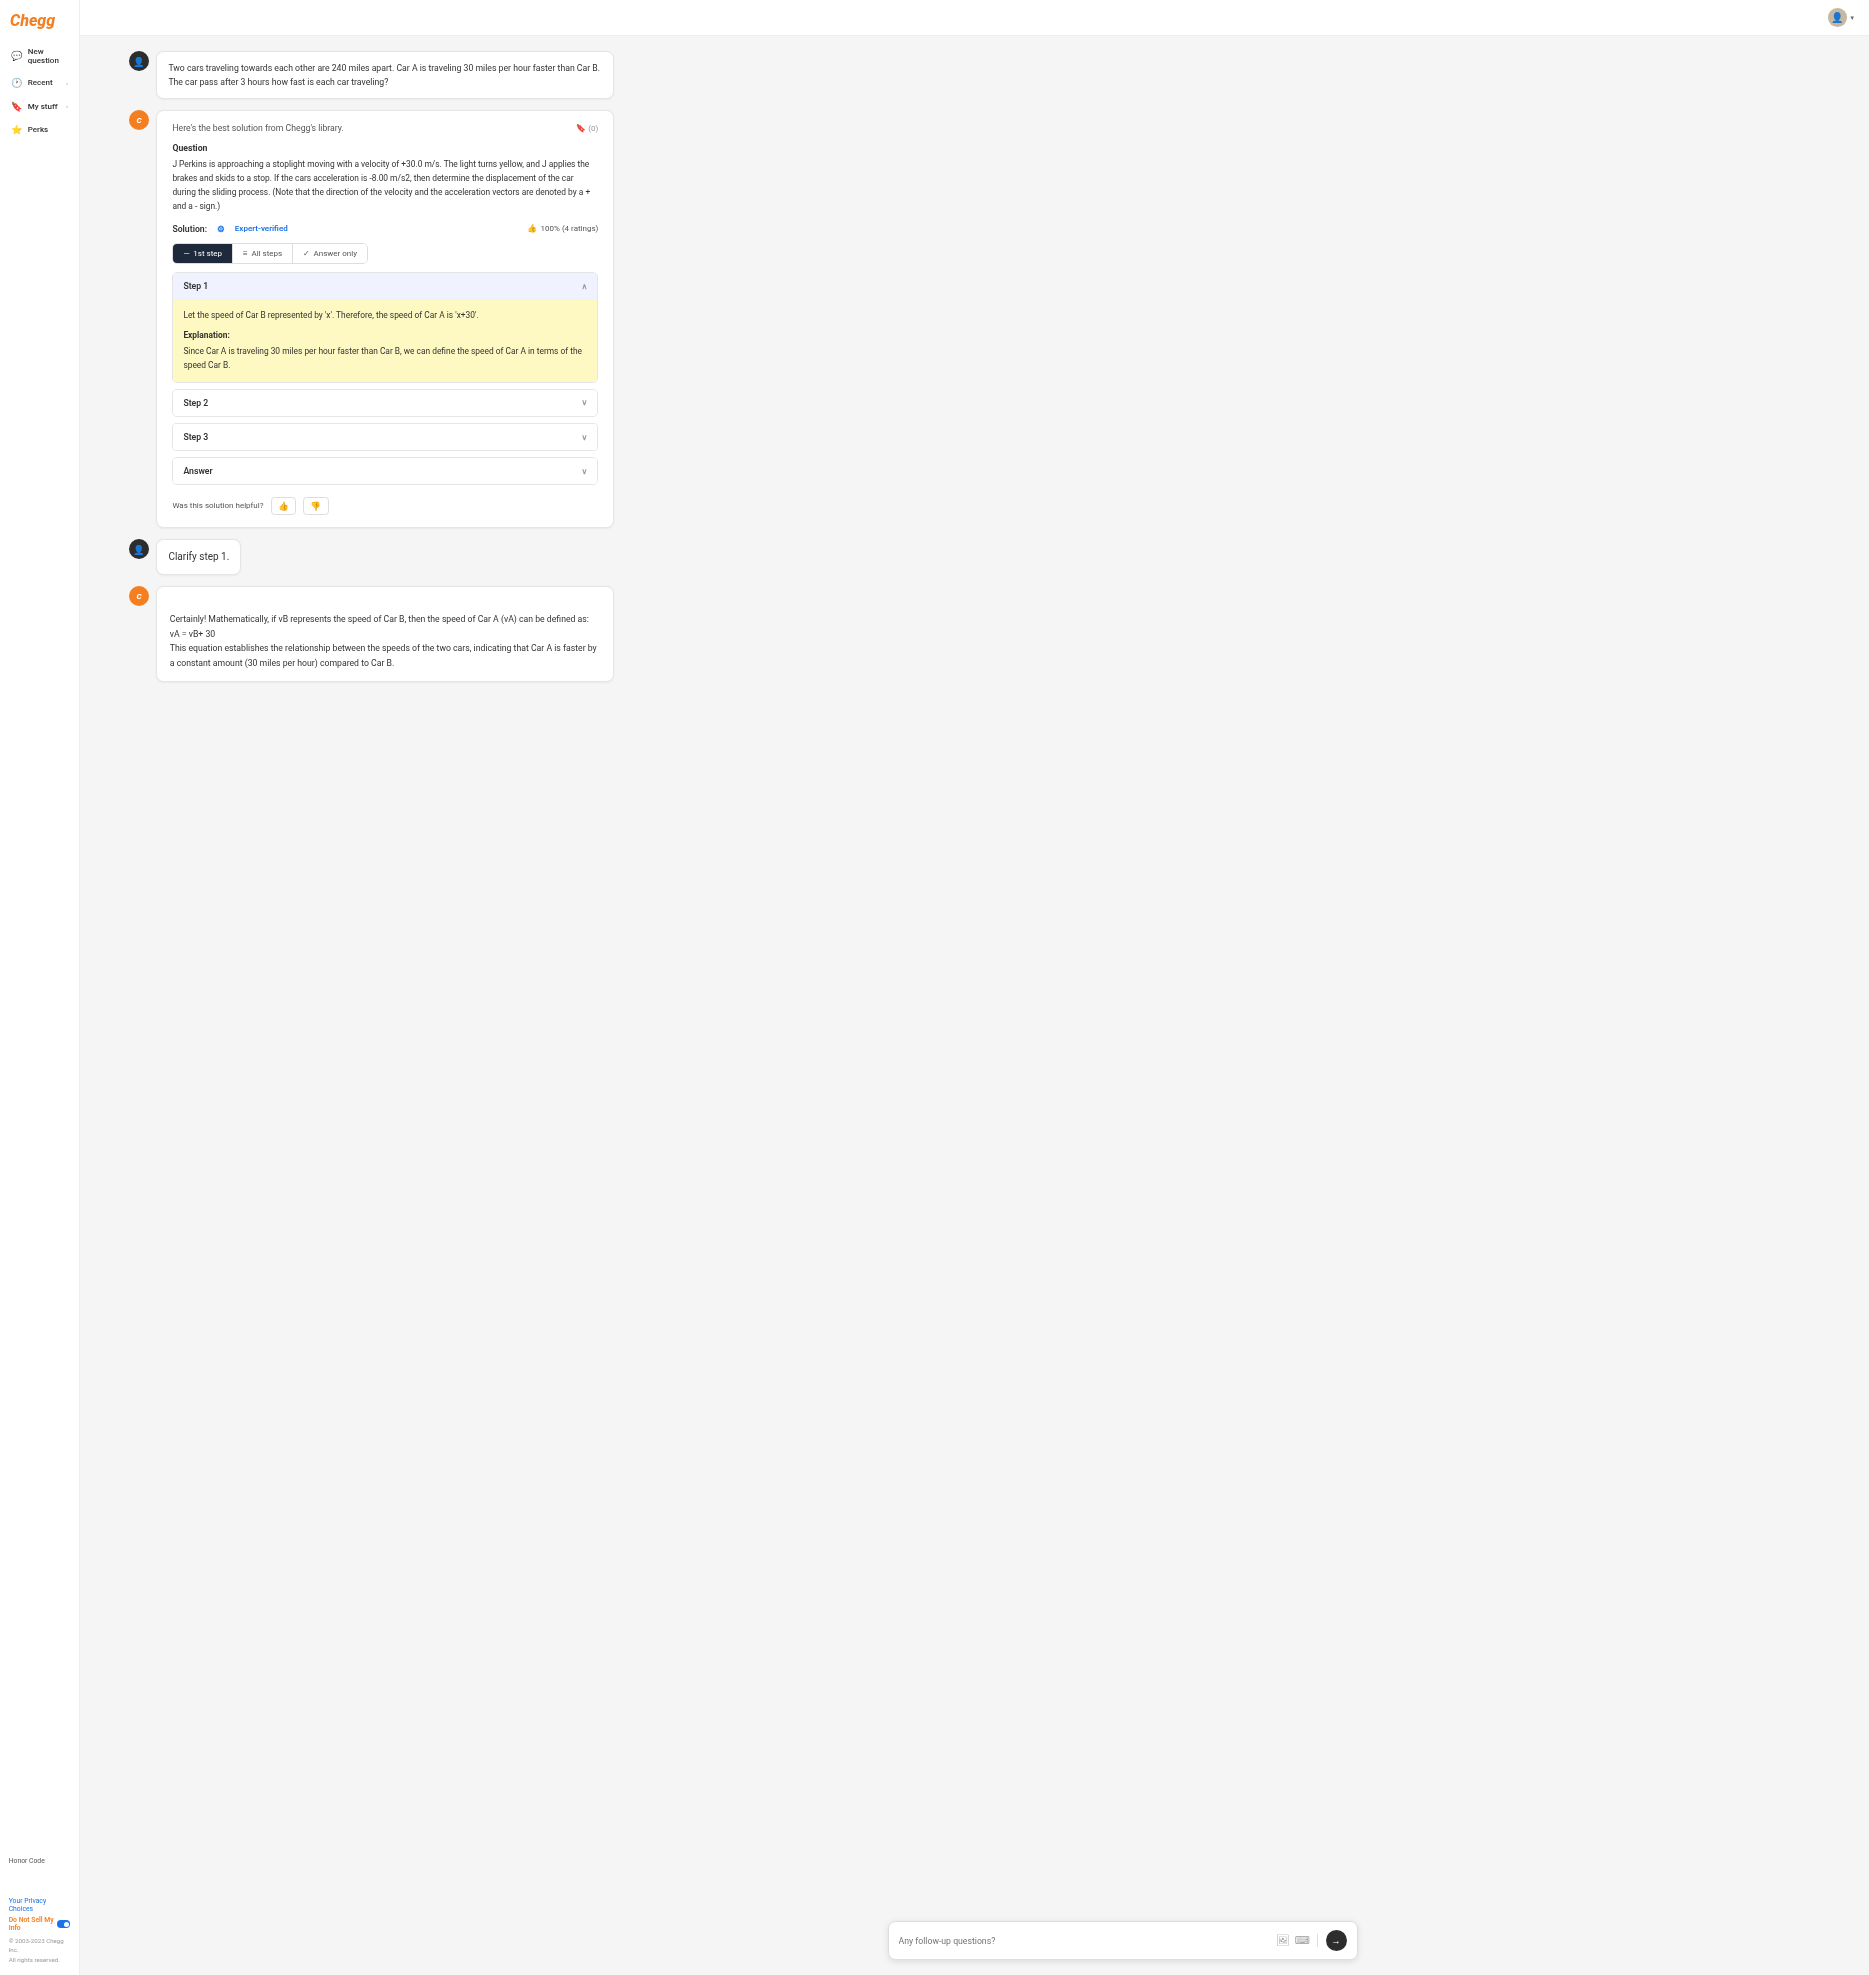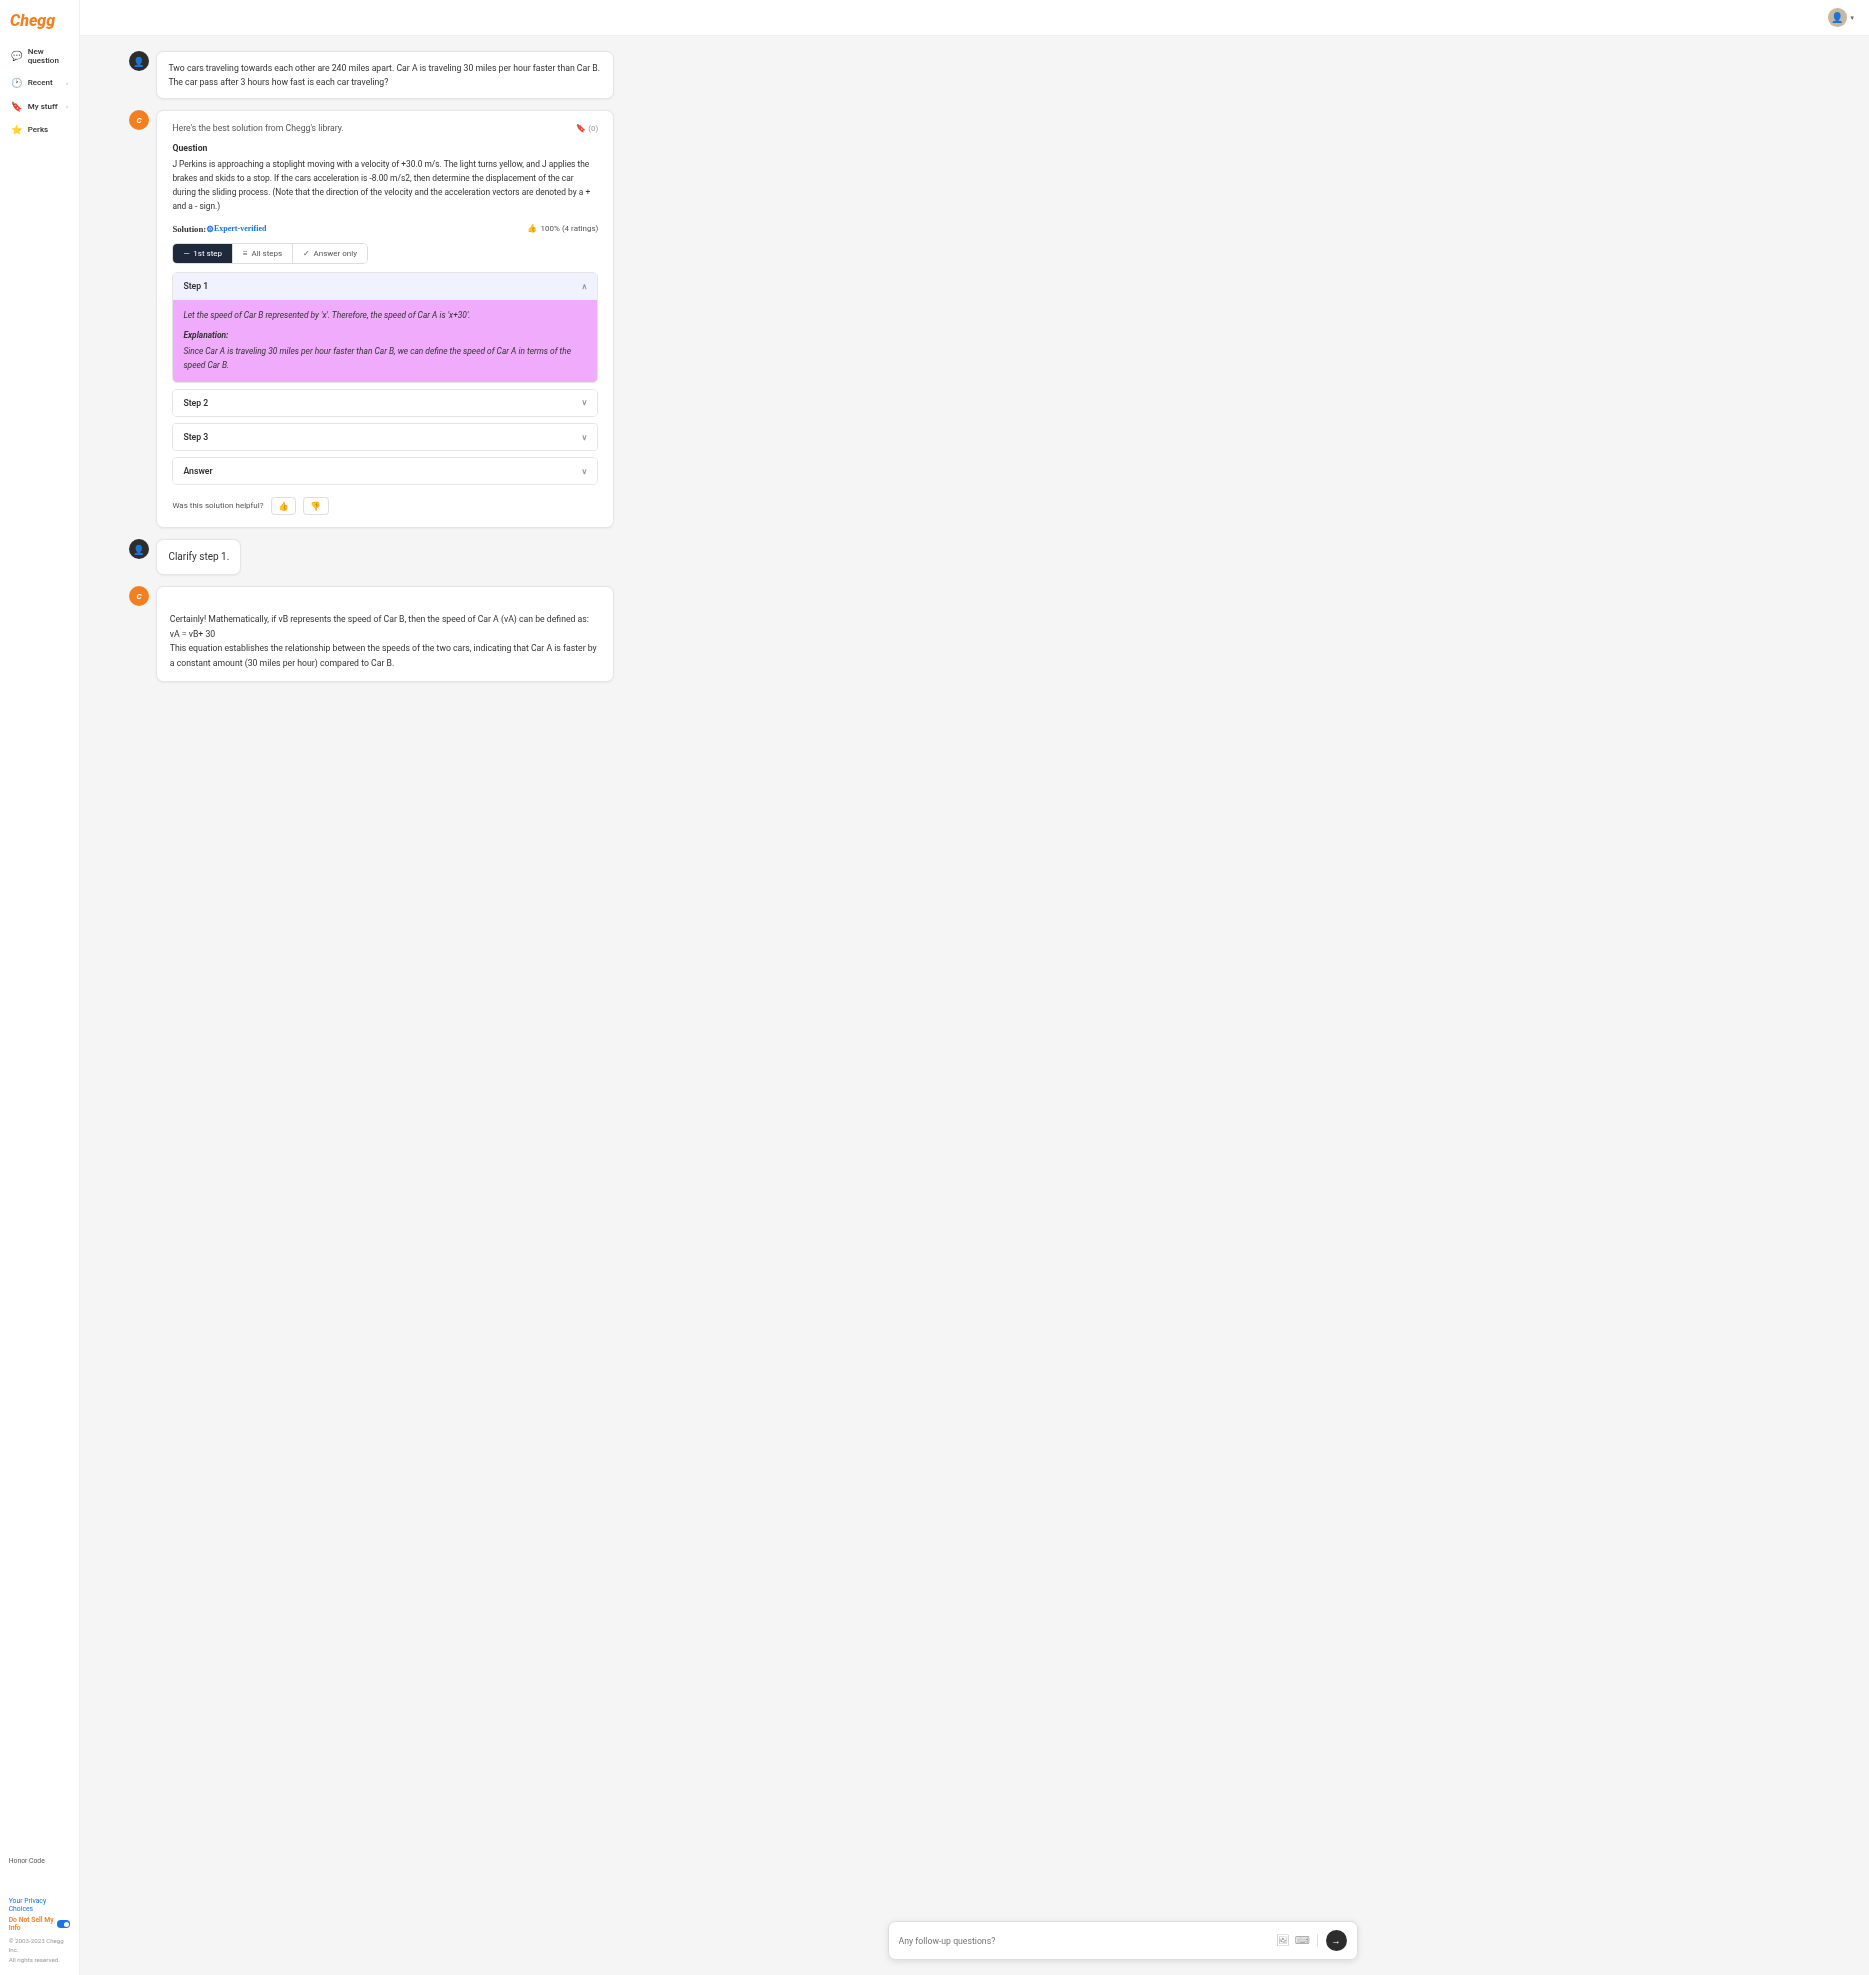--- a/index.html
+++ b/index.html
@@ -74,21 +74,21 @@
           <span>(0)</span>
         </div>
       </div>
 
       <div style="margin-bottom:10px;">
         <div style="font-weight:700;font-size:8.7px;margin-bottom:5px;">Question</div>
         <div style="font-size:8.4px;line-height:1.65;color:#333;">J Perkins is approaching a stoplight moving with a velocity of +30.0 m/s. The light turns yellow, and J applies the brakes and skids to a stop. If the cars acceleration is -8.00 m/s2, then determine the displacement of the car during the sliding process. (Note that the direction of the velocity and the acceleration vectors are denoted by a + and a - sign.)</div>
       </div>
 
       <div style="display:flex;justify-content:space-between;align-items:center;margin-bottom:8.7px;">
-        <div style="font-weight:600;font-size:8.7px;display:flex;align-items:center;gap:0;font-family:Liberation Serif, serif;">
+        <div style="font-weight:600;font-size:8.7px;display:flex;align-items:center;gap:10px;">
           <span>Solution:</span>
           <span style="color:#1a73e8;font-size:8.7px;">⚙</span>
           <span style="color:#1a73e8;font-size:8px;">Expert-verified</span>
         </div>
         <div style="display:flex;align-items:center;gap:3.1px;font-size:8px;color:#555;">
           <span>👍</span>
           <span>100% (4 ratings)</span>
         </div>
       </div>
 
@@ -105,21 +105,21 @@
           <span>✓</span>
           <span>Answer only</span>
         </button>
       </div>
 
       <div style="border:0.6px solid #e5e5e5;border-radius:5px;margin-bottom:6.2px;overflow:hidden;">
         <div style="display:flex;justify-content:space-between;align-items:center;padding:8px 10px;cursor:pointer;background:#f0f2ff;font-weight:600;font-size:8.7px;">
           <span>Step 1</span>
           <span style="color:#999;font-size:8px;">∧</span>
         </div>
-        <div style="padding:8.7px 10px;background:#f0abfc;border-top:0.6px solid #f0f0f0;font-size:8.4px;line-height:1.65;color:#333;font-style:italic;">
+        <div style="padding:8.7px 10px;background:#fef9c3;border-top:0.6px solid #f0f0f0;font-size:8.4px;line-height:1.65;color:#333;">
           <p style="margin-bottom:6.2px;">Let the speed of Car B represented by 'x'. Therefore, the speed of Car A is 'x+30'.</p>
           <p style="font-weight:700;margin-bottom:2.5px;"><span>Explanation:</span></p>
           <p>Since Car A is traveling 30 miles per hour faster than Car B, we can define the speed of Car A in terms of the speed Car B.</p>
         </div>
       </div>
 
       <div style="border:0.6px solid #e5e5e5;border-radius:5px;margin-bottom:6.2px;overflow:hidden;">
         <div style="display:flex;justify-content:space-between;align-items:center;padding:8px 10px;cursor:pointer;background:#fff;font-weight:600;font-size:8.7px;">
           <span>Step 2</span>
           <span style="color:#999;font-size:8px;">∨</span>

